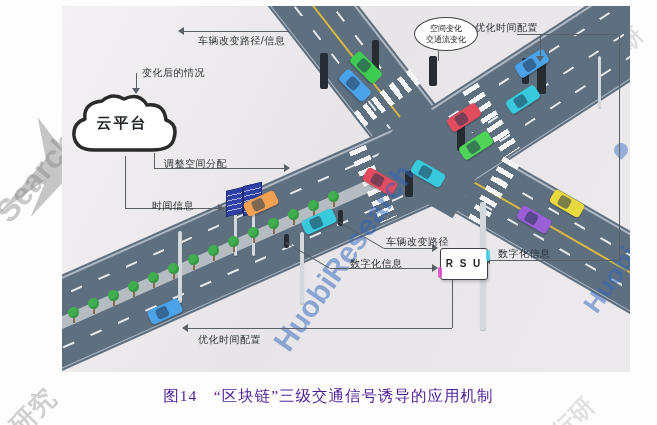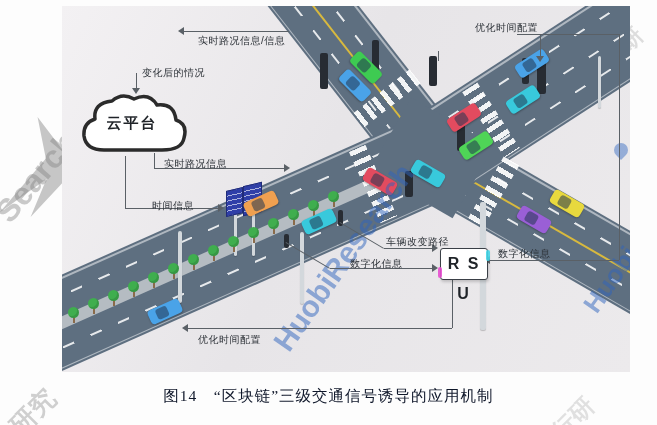--- a/index.html
+++ b/index.html
@@ -31,21 +31,21 @@
   .ln{position:absolute;background:#5a6066;z-index:11;}
   .ah{position:absolute;width:0;height:0;z-index:11;}
   .ah.r{border-top:4px solid transparent;border-bottom:4px solid transparent;border-left:6px solid #5a6066;}
   .ah.l{border-top:4px solid transparent;border-bottom:4px solid transparent;border-right:6px solid #5a6066;}
   .ah.d{border-left:4px solid transparent;border-right:4px solid transparent;border-top:6px solid #5a6066;}
   .fc-box{position:absolute;background:#fff;border:1.5px solid #3a3f46;border-radius:3px;
           text-align:center;color:#1f2328;font-weight:bold;z-index:12;}
   .acc{position:absolute;border-radius:2px;opacity:.9;}
   .wm{position:absolute;font-weight:bold;white-space:nowrap;pointer-events:none;}
   .cap{position:absolute;left:0;top:386px;width:657px;text-align:center;
-       font-family:"Liberation Serif","DejaVu Serif",serif;font-size:15.5px;color:#0f172a;letter-spacing:1px;}
+       font-family:"Liberation Serif","DejaVu Serif",serif;font-size:15.5px;color:#4c1d95;letter-spacing:1px;}
 </style>
 </head>
 <body>
 
 <div class="page">
 
   <div class="wm" style="left:-12px;top:206px;transform:rotate(-50deg);transform-origin:0 0;font-size:32px;color:rgba(150,150,150,.5);">Search</div>
   <div style="position:absolute;left:6px;top:118px;width:70px;height:100px;background:rgba(130,130,130,.45);
               clip-path:polygon(0 100%,55% 40%,35% 0,100% 45%,45% 100%,60% 60%);transform:rotate(8deg);"></div>
   <div class="wm" style="left:2px;top:418px;transform:rotate(-45deg);transform-origin:0 0;font-size:26px;color:rgba(150,150,150,.45);">研究</div>
@@ -206,30 +206,35 @@
           <div class="car-win"></div>
         </div>
       </div>
 
     <div class="wm" style="left:205px;top:332px;transform:rotate(-55deg);transform-origin:0 0;font-size:30px;color:rgba(45,100,190,.5);z-index:8;">HuobiResearch</div>
     <div class="wm" style="left:515px;top:295px;transform:rotate(-55deg);transform-origin:0 0;font-size:26px;color:rgba(45,100,190,.5);z-index:8;">Huobi</div>
     <div style="position:absolute;left:552px;top:137px;width:14px;height:14px;background:rgba(45,100,190,.45);
                 border-radius:50% 50% 50% 0;transform:rotate(-45deg);z-index:8;"></div>
 
 
-    <div style="position:absolute;left:10px;top:84px;width:120px;height:72px;z-index:12;">
+    <div style="position:absolute;left:0;top:84px;width:120px;height:72px;z-index:12;">
       <svg width="120" height="72" viewBox="0 0 120 72">
         <path d="M32,60 Q14,60 12,46 Q11,33 23,29 Q21,13 40,11 Q50,2 62,9 Q77,2 85,15 Q102,13 104,30 Q116,34 112,48 Q110,60 90,60 Z" fill="#ffffff" stroke="#2b2b2b" stroke-width="3.5" stroke-linejoin="round"></path>
       </svg>
       <div style="position:absolute;left:0;top:24px;width:120px;text-align:center;font-size:15px;font-weight:bold;color:#1f2328;letter-spacing:2px;">云平台</div>
     </div>
 
 
-
-    <div class="fc-box" style="left:378px;top:242px;width:46px;height:30px;font-size:16px;letter-spacing:2px;line-height:30px;box-shadow:1px 2px 3px rgba(0,0,0,.18);">
+    <div style="position:absolute;left:352px;top:11px;width:64px;height:34px;background:#fff;border:1.5px solid #444;
+                border-radius:50%;text-align:center;font-size:8px;color:#222;padding-top:5px;box-sizing:border-box;line-height:1.4;z-index:12;">
+      <div>空间变化</div>
+      <div>交通流变化</div>
+    </div>
+
+    <div class="fc-box" style="left:378px;top:242px;width:46px;height:30px;font-size:10px;letter-spacing:2px;line-height:30px;box-shadow:1px 2px 3px rgba(0,0,0,.18);">
       <span>R S U</span>
       <div class="acc" style="left:-3px;bottom:1px;width:4px;height:11px;background:#e74fd0;"></div>
       <div class="acc" style="right:-3px;top:1px;width:4px;height:11px;background:#45d6e8;"></div>
     </div>
 
     <div class="ln" style="left:122px;top:25px;width:105px;height:1px;"></div>
     <div class="ah l" style="left:116px;top:21px;"></div>
     <div class="ln" style="left:74px;top:67px;width:1px;height:16px;"></div>
     <div class="ah d" style="left:70px;top:82px;"></div>
     <div class="ln" style="left:63px;top:150px;width:1px;height:52px;"></div>
@@ -248,23 +253,23 @@
     <div class="ln" style="left:322px;top:242px;width:48px;height:1px;"></div>
     <div class="ah r" style="left:370px;top:238px;"></div>
     <div class="ln" style="left:224px;top:236px;width:51px;height:1px;transform-origin:0 0;transform:rotate(30.6deg);"></div>
     <div class="ln" style="left:268px;top:262px;width:102px;height:1px;"></div>
     <div class="ah r" style="left:370px;top:258px;"></div>
     <div class="ln" style="left:390px;top:272px;width:1px;height:50px;"></div>
     <div class="ln" style="left:126px;top:322px;width:264px;height:1px;"></div>
     <div class="ah l" style="left:120px;top:318px;"></div>
     <div class="ln" style="left:376px;top:45px;width:1px;height:10px;"></div>
 
-    <div class="lbl" style="left:136px;top:28px;">实时路况信息/信息</div>
+    <div class="lbl" style="left:136px;top:28px;">车辆改变路径/信息</div>
     <div class="lbl" style="left:80px;top:60px;">变化后的情况</div>
-    <div class="lbl" style="left:102px;top:151px;">实时路况信息</div>
+    <div class="lbl" style="left:102px;top:151px;">调整空间分配</div>
     <div class="lbl" style="left:90px;top:193px;font-family:Liberation Mono, monospace;">时间信息</div>
     <div class="lbl" style="left:413px;top:15px;">优化时间配置</div>
     <div class="lbl" style="left:324px;top:229px;">车辆改变路径</div>
     <div class="lbl" style="left:288px;top:251px;">数字化信息</div>
     <div class="lbl" style="left:436px;top:241px;">数字化信息</div>
     <div class="lbl" style="left:136px;top:327px;">优化时间配置</div>
   </div>
 
   <div class="cap">图14　“区块链”三级交通信号诱导的应用机制</div>
 </div>

